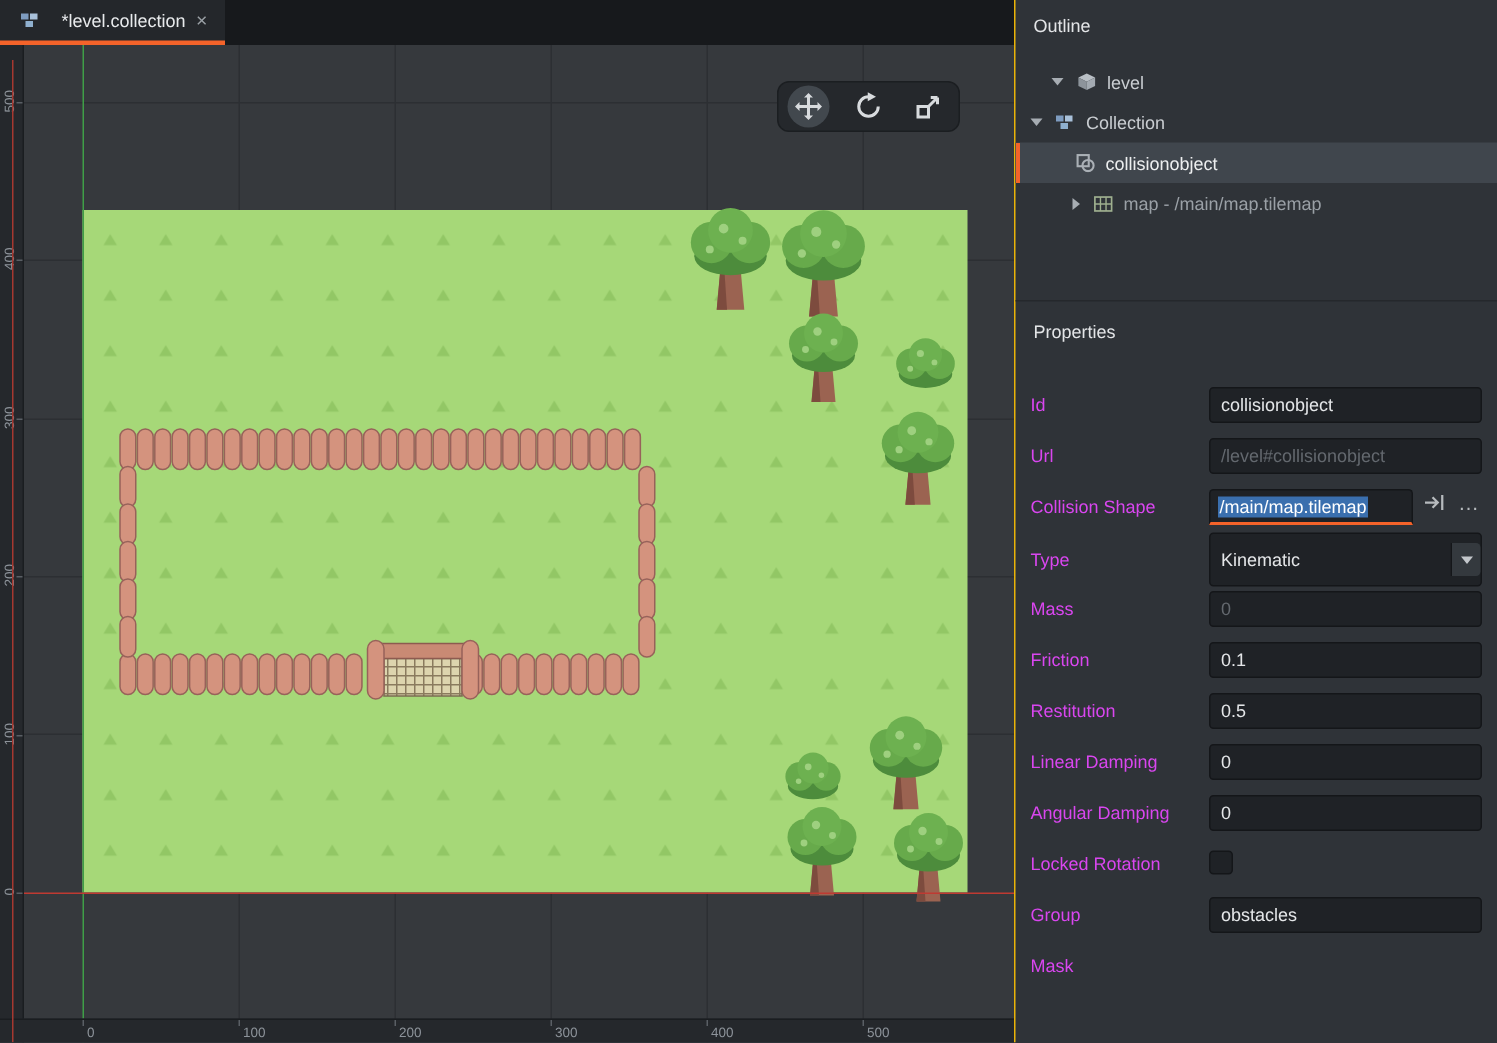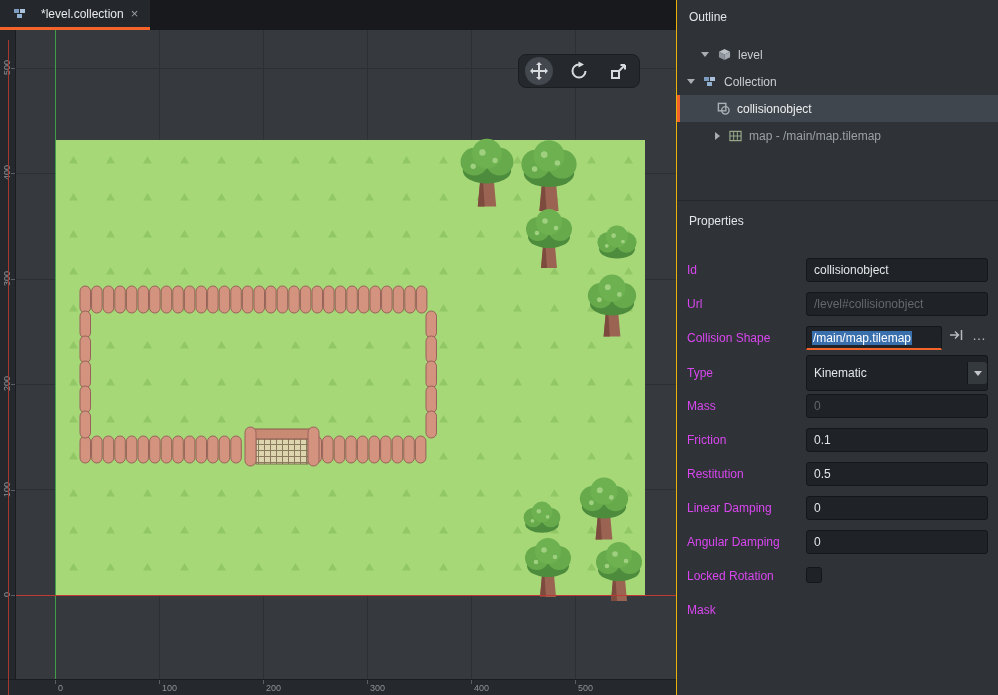--- a/index.html
+++ b/index.html
@@ -369,20 +369,24 @@
         <div class="prow">
           <div class="plabel">Angular Damping</div>
           <input class="pinput" value="0" style="">
         </div>
 
         <div class="prow">
           <div class="plabel">Locked Rotation</div>
           <div><input type="checkbox" class="checkbox" style=""></div>
         </div>
 
+        <div class="prow">
+          <div class="plabel">Group</div>
+          <input class="pinput" value="obstacles" style="">
+        </div>
 
         <div class="prow">
           <div class="plabel">Mask</div>
         </div>
 
       </div>
     </div>
   </div>
 </div>
 

